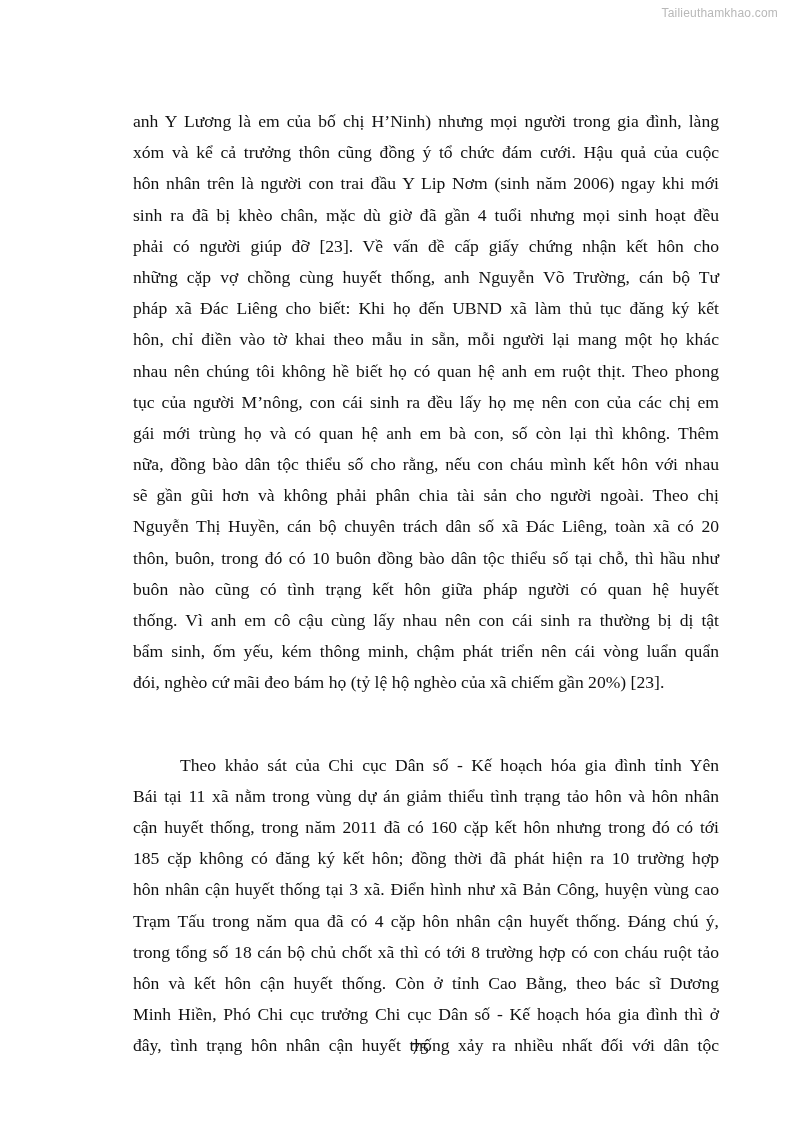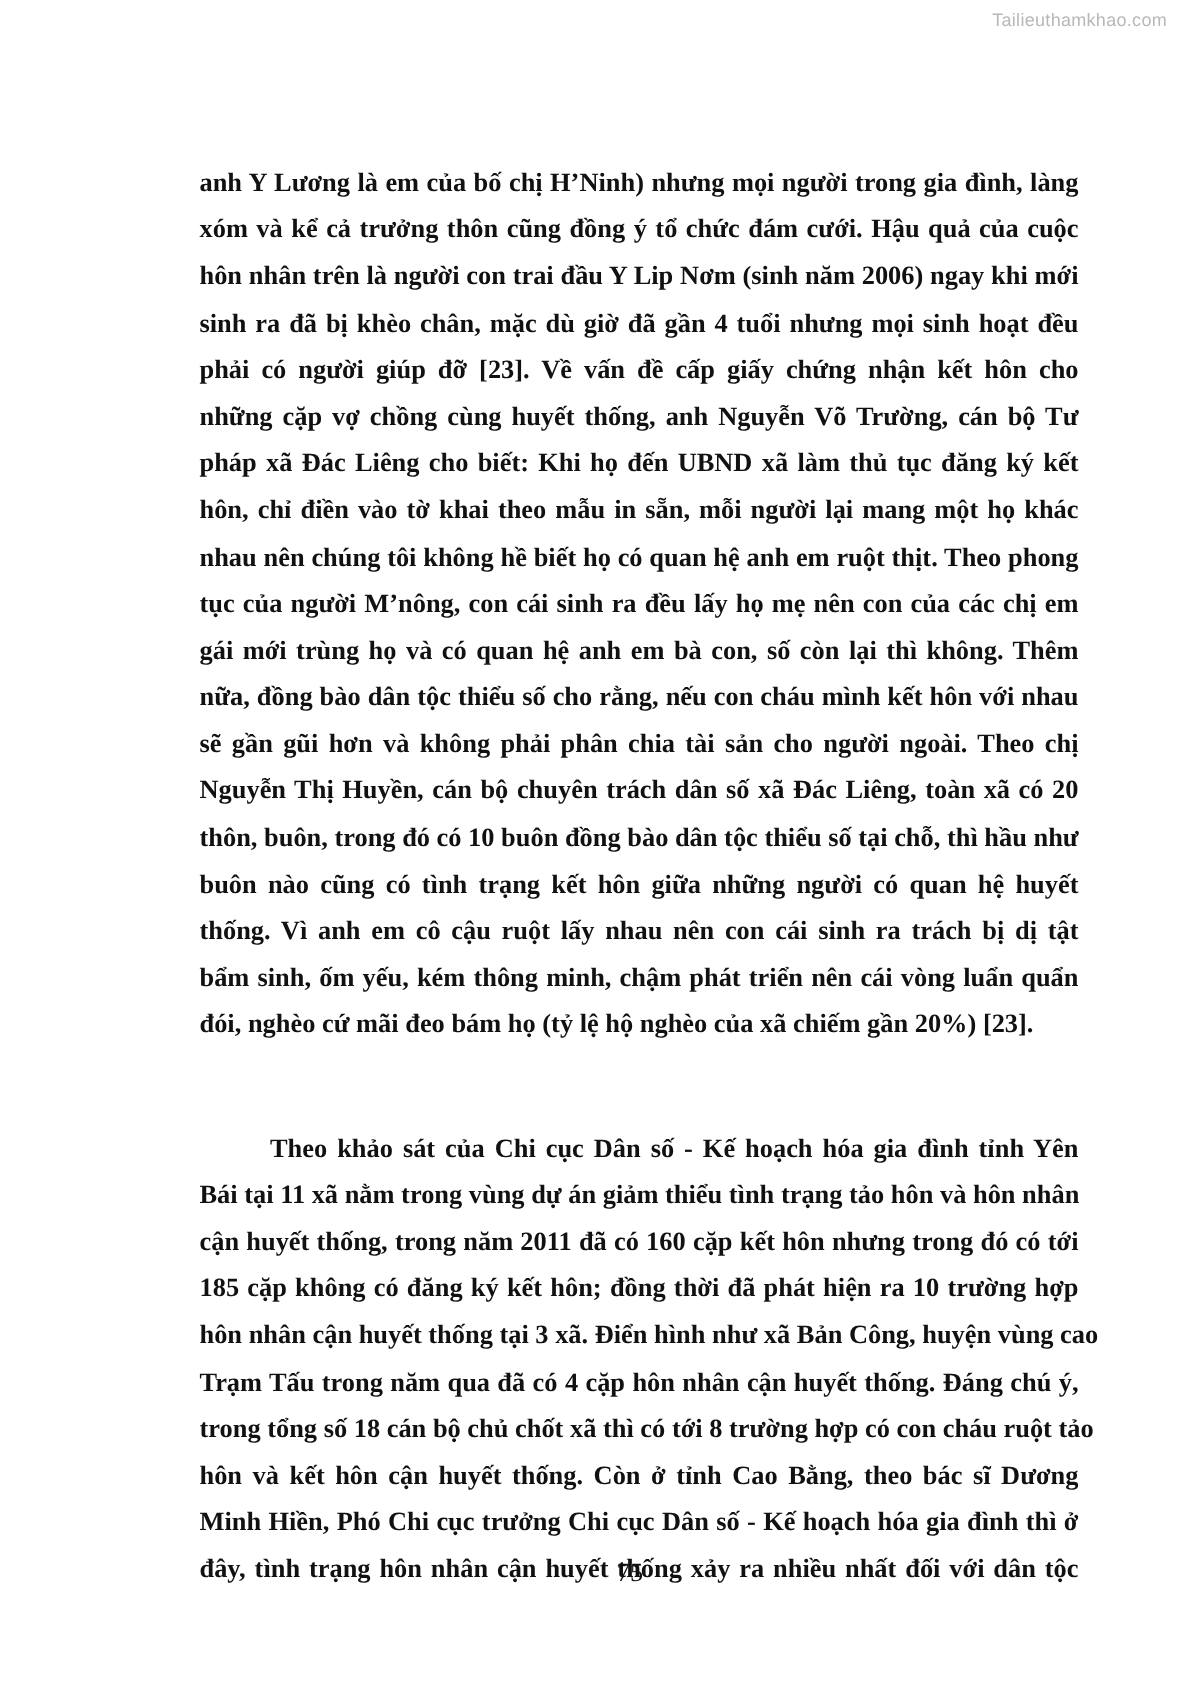--- a/index.html
+++ b/index.html
@@ -31,21 +31,20 @@
       font-size: 17.6px;
       color: #111111;
     }
     .line {
       display: block;
       height: 31.2px;
       line-height: 31.2px;
       white-space: nowrap;
       text-align: justify;
       text-align-last: justify;
-      font-weight: bold;
     }
     .line.last {
       text-align-last: left;
     }
     .line.indent {
       padding-left: 47px;
       margin-top: 44px;
     }
     .para-gap {
       height: 7px;
@@ -76,22 +75,22 @@
     <span class="line">những cặp vợ chồng cùng huyết thống, anh Nguyễn Võ Trường, cán bộ Tư</span>
     <span class="line">pháp xã Đác Liêng cho biết: Khi họ đến UBND xã làm thủ tục đăng ký kết</span>
     <span class="line">hôn, chỉ điền vào tờ khai theo mẫu in sẵn, mỗi người lại mang một họ khác</span>
     <span class="line">nhau nên chúng tôi không hề biết họ có quan hệ anh em ruột thịt. Theo phong</span>
     <span class="line">tục của người M’nông, con cái sinh ra đều lấy họ mẹ nên con của các chị em</span>
     <span class="line">gái mới trùng họ và có quan hệ anh em bà con, số còn lại thì không. Thêm</span>
     <span class="line">nữa, đồng bào dân tộc thiểu số cho rằng, nếu con cháu mình kết hôn với nhau</span>
     <span class="line">sẽ gần gũi hơn và không phải phân chia tài sản cho người ngoài. Theo chị</span>
     <span class="line">Nguyễn Thị Huyền, cán bộ chuyên trách dân số xã Đác Liêng, toàn xã có 20</span>
     <span class="line">thôn, buôn, trong đó có 10 buôn đồng bào dân tộc thiểu số tại chỗ, thì hầu như</span>
-    <span class="line">buôn nào cũng có tình trạng kết hôn giữa những người có quan hệ huyết</span>
-    <span class="line">thống. Vì anh em cô cậu ruột lấy nhau nên con cái sinh ra trách bị dị tật</span>
+    <span class="line">buôn nào cũng có tình trạng kết hôn giữa pháp người có quan hệ huyết</span>
+    <span class="line">thống. Vì anh em cô cậu cùng lấy nhau nên con cái sinh ra thường bị dị tật</span>
     <span class="line">bẩm sinh, ốm yếu, kém thông minh, chậm phát triển nên cái vòng luẩn quẩn</span>
     <span class="line last">đói, nghèo cứ mãi đeo bám họ (tỷ lệ hộ nghèo của xã chiếm gần 20%) [23].</span>
   </div>
   <div class="para-gap"></div>
   <div class="paragraph">
     <span class="line indent">Theo khảo sát của Chi cục Dân số - Kế hoạch hóa gia đình tỉnh Yên</span>
     <span class="line">Bái tại 11 xã nằm trong vùng dự án giảm thiểu tình trạng tảo hôn và hôn nhân</span>
     <span class="line">cận huyết thống, trong năm 2011 đã có 160 cặp kết hôn nhưng trong đó có tới</span>
     <span class="line">185 cặp không có đăng ký kết hôn; đồng thời đã phát hiện ra 10 trường hợp</span>
     <span class="line">hôn nhân cận huyết thống tại 3 xã. Điển hình như xã Bản Công, huyện vùng cao</span>

